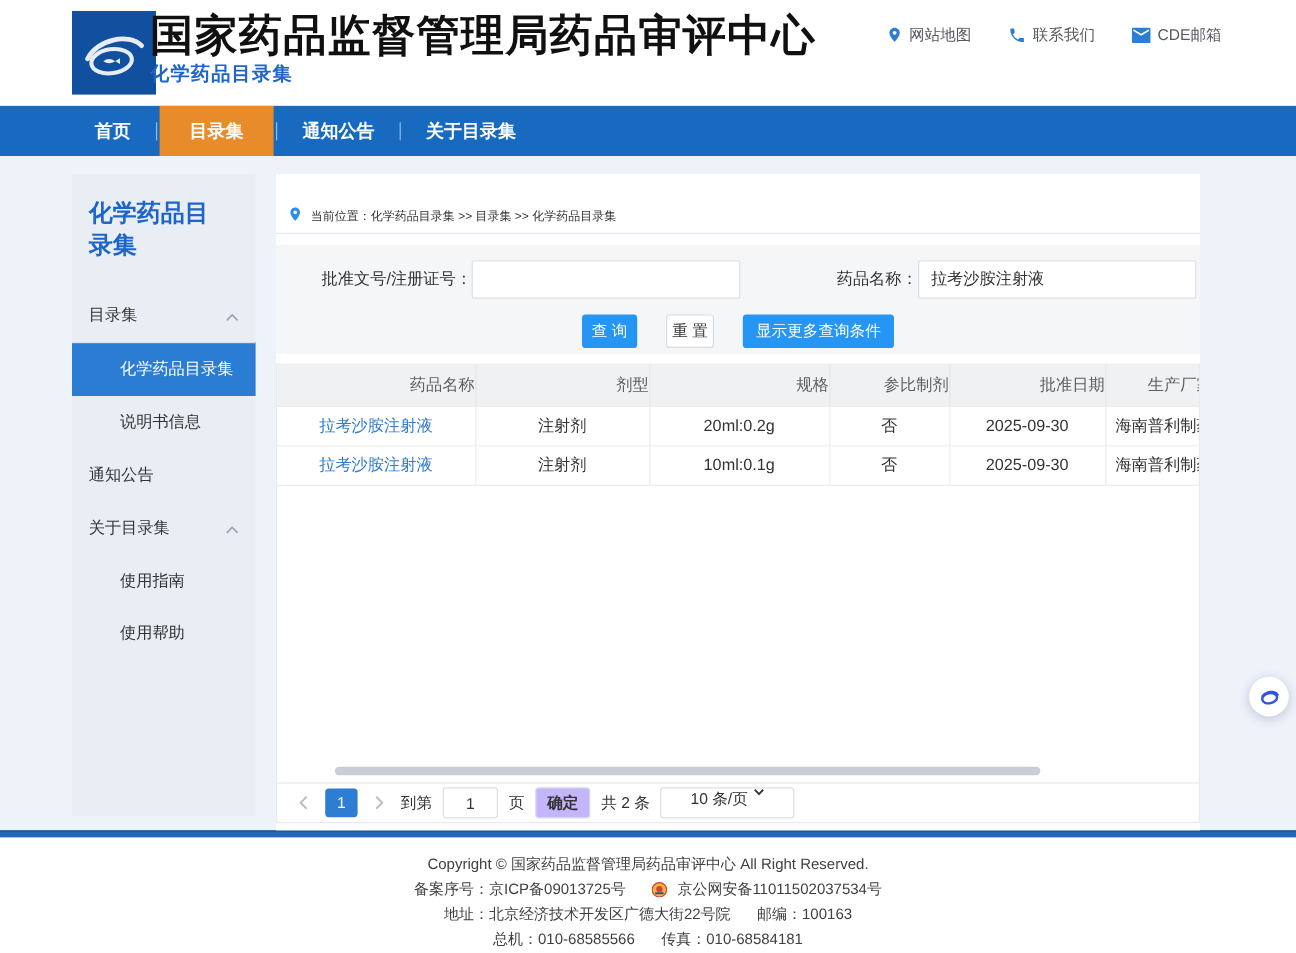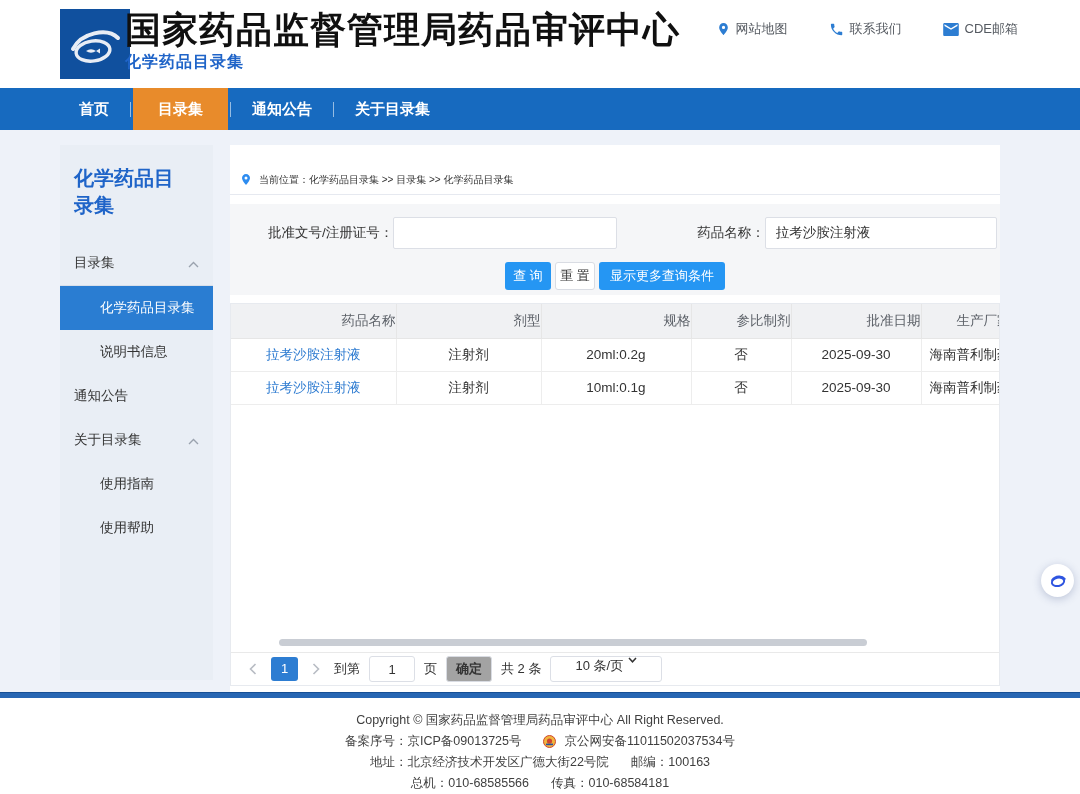--- a/index.html
+++ b/index.html
@@ -5,21 +5,21 @@
   * { margin:0; padding:0; box-sizing:border-box; }
   html,body { width:1080px; }
   body { height:794px; background:#fff; font-family:"Liberation Sans","DejaVu Sans",sans-serif; position:relative; overflow:hidden; }
 
   
   .site-header { height:88px; position:relative; background:#fff; }
   .logo { position:absolute; left:60px; top:9px; width:70px; height:70px; }
   .title-block { position:absolute; left:125px; top:13px; }
   .site-title { font-size:36px; font-weight:800; color:#101010; letter-spacing:1px; line-height:34px; }
   .site-subtitle { margin-top:5px; font-size:16px; font-weight:bold; color:#1f64c8; letter-spacing:1px; }
-  .top-links { position:absolute; right:62px; top:20px; display:flex; gap:41px; align-items:center; }
+  .top-links { position:absolute; right:62px; top:20px; display:flex; gap:30px; align-items:center; }
   .top-link { display:flex; align-items:center; gap:6px; font-size:13px; color:#555a61; text-decoration:none; cursor:pointer; }
   .top-link svg { display:block; }
 
   
   .main-nav { height:42px; background:#176abf; display:flex; align-items:stretch; padding-left:60px; }
   .nav-item { display:flex; align-items:center; padding:0 19px; color:#fff; font-size:15px; font-weight:bold; text-decoration:none; cursor:pointer; }
   .nav-item.active { background:#e88b2b; padding:0 25px; }
   .nav-sep { width:1px; height:15px; background:rgba(255,255,255,.55); align-self:center; margin:0 2px; }
 
   
@@ -39,21 +39,21 @@
 
   .search-panel { margin-top:9px; height:91px; background:#f5f6f8; padding-top:13px; }
   .form-row { display:flex; align-items:center; }
   .field { display:flex; align-items:center; }
   .field label { font-size:13.5px; color:#333; }
   .f1 { margin-left:80px; }
   .f2 { margin-left:38px; }
   .field input { height:32px; border:1px solid #dcdfe6; border-radius:2px; background:#fff; padding:0 10px; font-size:13.5px; color:#333; outline:none; }
   .f1 input { width:232px; }
   .f2 input { width:224px; }
-  .btn-row { margin-top:13px; display:flex; justify-content:center; gap:4px; }
+  .btn-row { margin-top:13px; display:flex; justify-content:center; gap:24px; }
   .btn { height:28px; border:none; border-radius:3px; font-size:13px; cursor:pointer; font-family:inherit; }
   .btn.blue { background:#2596f3; color:#fff; padding:0 11px; }
   .btn.query { width:46px; padding:0; }
   .btn.plain { background:#fff; border:1px solid #d9dce3; color:#333; width:40px; }
 
   
   .table-panel { margin-top:8px; border:1px solid #e7eaef; height:383px; display:flex; flex-direction:column; }
   .table-clip { width:768px; overflow:hidden; flex:none; }
   table { width:850px; table-layout:fixed; border-collapse:collapse; }
   th { height:34px; background:#f0f1f3; font-size:13.5px; font-weight:normal; color:#5a5f66; text-align:right; border-right:1px solid #e6e6e6; border-bottom:1px solid #e6e6e6; }
@@ -63,21 +63,21 @@
   td:last-child { padding-left:8px; }
   .drug-link { color:#2f7cd1; text-decoration:none; cursor:pointer; }
   .table-filler { flex:1; position:relative; }
   .hscrollbar { position:absolute; bottom:6px; left:48px; width:588px; height:7px; border-radius:4px; background:#c9cdd4; cursor:pointer; }
 
   
   .pagination { height:33px; border-top:1px solid #e9e9e9; display:flex; align-items:center; gap:9px; padding-left:13px; font-size:13px; color:#333; flex:none; }
   .pg-arrow { width:18px; height:24px; display:flex; align-items:center; justify-content:center; background:none; border:none; cursor:pointer; }
   .pg-current { min-width:27px; height:24px; background:#2d7dd2; color:#fff; border-radius:3px; text-align:center; line-height:24px; font-size:13px; }
   .pg-input { width:46px; height:26px; border:1px solid #dcdfe6; border-radius:3px; text-align:center; font-size:13px; color:#333; outline:none; }
-  .pg-confirm { height:26px; padding:0 9px; background:#a3a3a3; border:1px solid #d9dce3; border-radius:3px; font-size:13px; font-weight:600; color:#333; cursor:pointer; font-family:inherit; }
+  .pg-confirm { height:26px; padding:0 9px; background:#c4b5fd; border:1px solid #d9dce3; border-radius:3px; font-size:13px; font-weight:600; color:#333; cursor:pointer; font-family:inherit; }
   .pg-size { height:26px; border:1px solid #dcdfe6; border-radius:3px; padding:0 24px; display:flex; gap:5px; cursor:pointer; background:#fff; }
 
   
   .blue-divider { height:6px; background:#2766b3; border-top:1px solid #164f95; }
   .site-footer { height:96px; background:#fff; padding-top:12px; font-size:12.5px; color:#3f3f3f; }
   .f-line { display:flex; justify-content:center; align-items:center; gap:22px; line-height:21px; }
   .badge { display:inline-flex; margin:0 -14px 0 0; }
 
   
   .float-btn { position:absolute; left:1041px; top:564px; width:33px; height:33px; border-radius:50%; background:#fff; box-shadow:0 2px 9px rgba(40,60,120,.25); display:flex; align-items:center; justify-content:center; cursor:pointer; }

